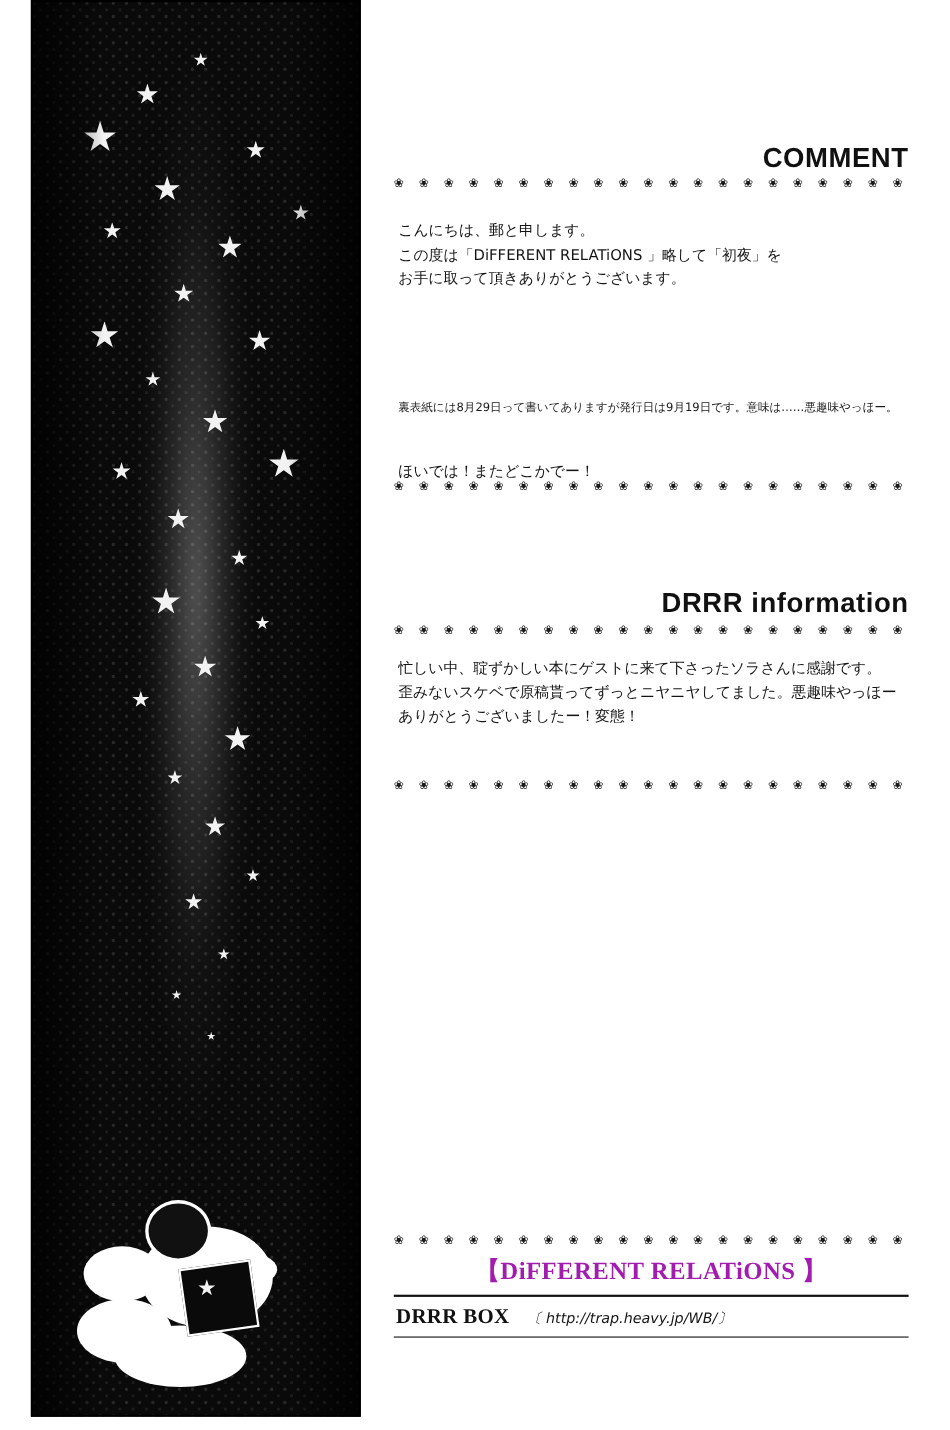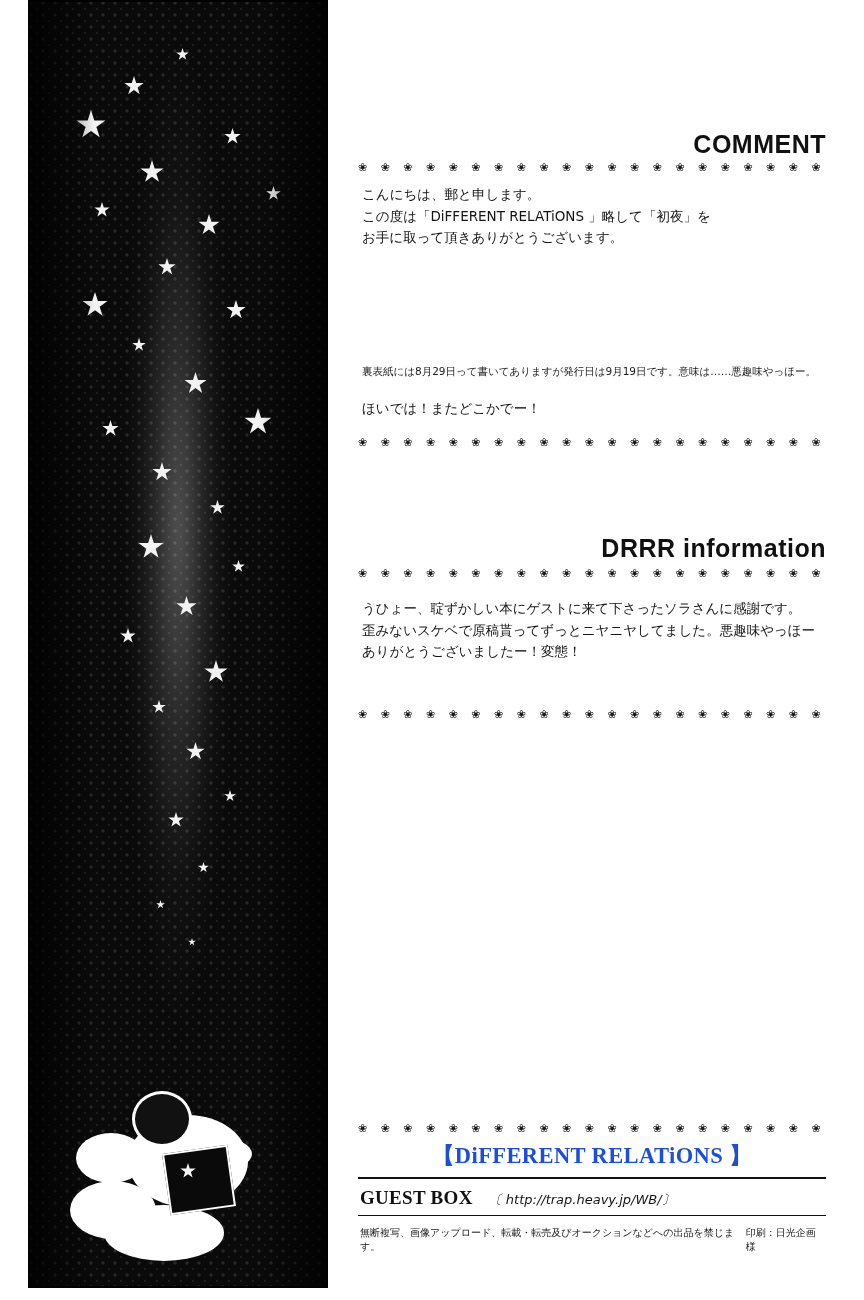--- a/index.html
+++ b/index.html
@@ -130,34 +130,34 @@
   .body-text {
     position: absolute;
     left: 4px;
     width: 460px;
     font-family: "DejaVu Sans", sans-serif;
     font-size: 13.5px;
     line-height: 21.5px;
     color: #141414;
     white-space: pre-line;
   }
-  #comment-p1 { top: 184px; }
+  #comment-p1 { top: 200px; }
   #comment-p2 { top: 272px; }
   #comment-note {
     position: absolute;
     left: 4px;
     top: 364px;
     width: 462px;
     font-family: "DejaVu Sans", sans-serif;
     font-size: 10.5px;
     line-height: 14px;
     color: #1a1a1a;
     white-space: pre-line;
   }
-  #comment-p3 { top: 398px; }
+  #comment-p3 { top: 420px; font-family: Liberation Mono, monospace; }
 
   #guest-p1 { top: 598px; }
   #guest-link {
     position: absolute;
     left: 4px;
     top: 672px;
     width: 462px;
     font-family: "DejaVu Sans", sans-serif;
     font-size: 14.5px;
     line-height: 20px;
@@ -169,21 +169,21 @@
     position: absolute;
     left: 0;
     top: 1140px;
     width: 468px;
   }
   #book-title {
     font-family: "Liberation Serif", serif;
     font-weight: bold;
     font-size: 22.5px;
     letter-spacing: .4px;
-    color: #1d4ed8;
+    color: #a21caf;
     text-align: center;
     margin: 0;
   }
   #book-meta {
     font-family: "DejaVu Sans", sans-serif;
     font-size: 11px;
     color: #151515;
     text-align: center;
     margin: 3px 0 0 0;
   }
@@ -284,34 +284,30 @@
 この度は「DiFFERENT RELATiONS 」略して「初夜」を
 お手に取って頂きありがとうございます。</div>
   <div id="comment-note">裏表紙には8月29日って書いてありますが発行日は9月19日です。意味は……悪趣味やっほー。</div>
   <div id="comment-p3" class="body-text">ほいでは！またどこかでー！</div>
 
   <div id="div-2" class="divider">❀ ❀ ❀ ❀ ❀ ❀ ❀ ❀ ❀ ❀ ❀ ❀ ❀ ❀ ❀ ❀ ❀ ❀ ❀ ❀ ❀ ❀ ❀ ❀ ❀ ❀ ❀ ❀ ❀ ❀ ❀</div>
 
   <div id="guest-title" class="section-title">DRRR information</div>
   <div id="div-3" class="divider">❀ ❀ ❀ ❀ ❀ ❀ ❀ ❀ ❀ ❀ ❀ ❀ ❀ ❀ ❀ ❀ ❀ ❀ ❀ ❀ ❀ ❀ ❀ ❀ ❀ ❀ ❀ ❀ ❀ ❀ ❀</div>
 
-  <div id="guest-p1" class="body-text">うひょー、聢ずかしい本にゲストに来て下さったソラさんに感謝です。
+  <div id="guest-p1" class="body-text">忙しい中、聢ずかしい本にゲストに来て下さったソラさんに感謝です。
 歪みないスケベで原稿貰ってずっとニヤニヤしてました。悪趣味やっほー
 ありがとうございましたー！変態！</div>
 
   <div id="div-4" class="divider">❀ ❀ ❀ ❀ ❀ ❀ ❀ ❀ ❀ ❀ ❀ ❀ ❀ ❀ ❀ ❀ ❀ ❀ ❀ ❀ ❀ ❀ ❀ ❀ ❀ ❀ ❀ ❀ ❀ ❀ ❀</div>
 
   <div id="div-5" class="divider">❀ ❀ ❀ ❀ ❀ ❀ ❀ ❀ ❀ ❀ ❀ ❀ ❀ ❀ ❀ ❀ ❀ ❀ ❀ ❀ ❀ ❀ ❀ ❀ ❀ ❀ ❀ ❀ ❀ ❀ ❀</div>
 
   <div id="colophon">
     <h1 id="book-title">【DiFFERENT RELATiONS 】</h1>
     <div class="rule"></div>
     <div id="circle-row">
-      <span id="circle-name">GUEST BOX</span>
+      <span id="circle-name">DRRR BOX</span>
       <span id="circle-url">〔 http://trap.heavy.jp/WB/〕</span>
     </div>
     <div class="rule"></div>
-    <div id="legal-row">
-      <span>無断複写、画像アップロード、転載・転売及びオークションなどへの出品を禁じます。</span>
-      <span>印刷：日光企画様</span>
-    </div>
   </div>
 </div>
 
 </body></html>

